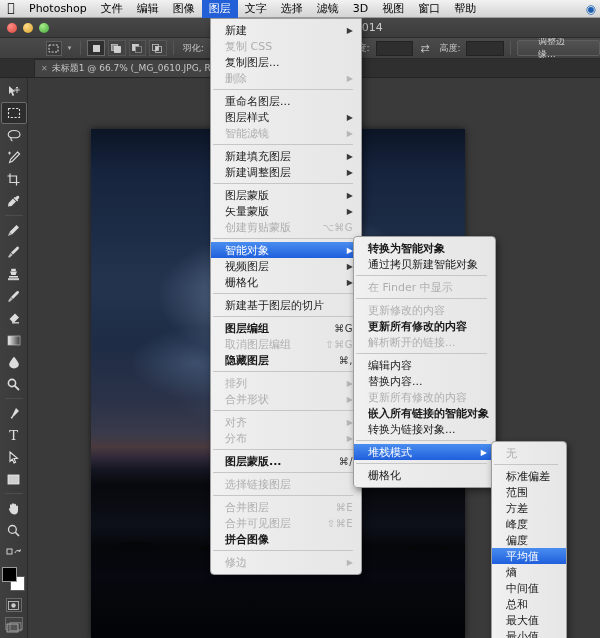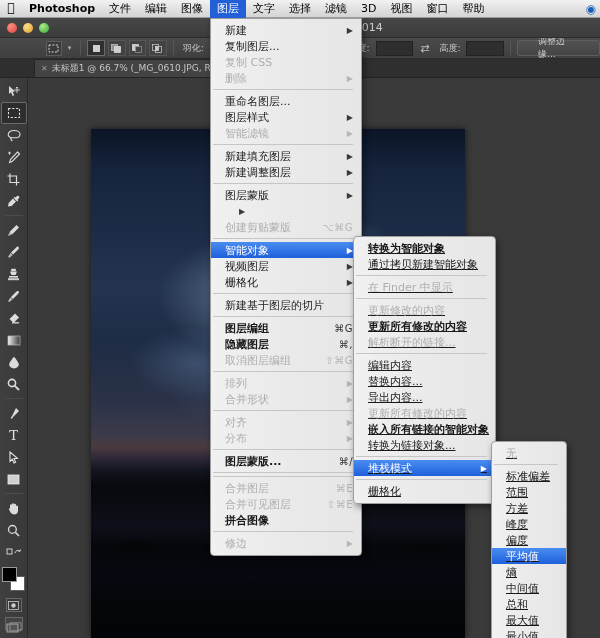--- a/index.html
+++ b/index.html
@@ -15,21 +15,21 @@
   .macbar {
     position: absolute; top: 0; left: 0; width: 600px; height: 18px;
     background: linear-gradient(to bottom, #f2f2f2 0%, #e2e2e2 50%, #d4d4d4 100%);
     border-bottom: 1px solid #9b9b9b;
     display: flex; align-items: center;
     font-size: 11px; color: #000;
     z-index: 60;
   }
   .apple-logo { width: 22px; text-align: center; font-size: 12px; line-height: 1; padding-bottom:2px;}
   .macbar .mi { padding: 0 7px; line-height: 18px; height: 18px; white-space: nowrap; }
-  .macbar .mi.bold { font-weight: bold; }
+  .macbar .mi.bold { font-weight: normal; }
   .macbar .mi.active { background: #2360d8; color: #fff; }
   .macbar .spacer { flex: 1; }
   .macbar .right-icon { padding-right: 4px; font-size: 12px; color: #1a5fb4; }
 
   
   .ps-title {
     position: absolute; top: 18px; left: 0; width: 600px; height: 20px;
     background: linear-gradient(to bottom,#474747,#3c3c3c);
     border-bottom: 1px solid #2b2b2b;
     display: flex; align-items: center;
@@ -167,21 +167,21 @@
   .menu {
     position: absolute;
     background: linear-gradient(to right,#f2f1f1,#ecebeb 40%,#e7e6e6);
     border: 1px solid #9d9d9d;
     border-radius: 0 0 4px 4px;
     box-shadow: 2px 3px 7px rgba(0,0,0,.45);
     padding: 3px 0 4px 0;
     font-size: 11px; color: #1a1a1a;
     z-index: 50;
   }
-  .menu.sub { border-radius: 4px; text-decoration: underline; }
+  .menu.sub { border-radius: 4px; }
   .mrow {
     height: 16px; display: flex; align-items: center;
     padding: 0 8px 0 14px; white-space: nowrap; position: relative;
   }
   .mrow .lbl { flex: 1; }
   .mrow .key { color: #333; padding-left: 14px; font-size: 10px; letter-spacing:.5px; }
   .mrow .arr { font-size: 8px; color: #3a3a3a; padding-left: 14px; }
   .mrow.bold .lbl { font-weight: bold; }
   .mrow.dim { color: #aeaeae; }
   .mrow.dim .key, .mrow.dim .arr { color: #b6b6b6; }
@@ -437,27 +437,27 @@
     <div class="photo">
       <div class="tree"></div>
     </div>
   </div>
 
   <div class="menu" id="layer-menu">
       <div class="mrow">
         <span class="lbl">新建</span>
         <span class="arr">▶</span>
       </div>
+      <div class="mrow dim">
+        <span class="lbl">复制 CSS</span>
+      </div>
       <div class="mrow">
         <span class="lbl">复制图层...</span>
       </div>
       <div class="mrow dim">
-        <span class="lbl">复制 CSS</span>
-      </div>
-      <div class="mrow dim">
         <span class="lbl">删除</span>
         <span class="arr">▶</span>
       </div>
       <div class="msep"></div>
       <div class="mrow">
         <span class="lbl">重命名图层...</span>
       </div>
       <div class="mrow">
         <span class="lbl">图层样式</span>
         <span class="arr">▶</span>
@@ -474,20 +474,21 @@
       <div class="mrow">
         <span class="lbl">新建调整图层</span>
         <span class="arr">▶</span>
       </div>
       <div class="msep"></div>
       <div class="mrow">
         <span class="lbl">图层蒙版</span>
         <span class="arr">▶</span>
       </div>
       <div class="mrow">
+        <span class="lbl">矢量蒙版</span>
         <span class="arr">▶</span>
       </div>
       <div class="mrow dim">
         <span class="lbl">创建剪贴蒙版</span>
         <span class="key">⌥⌘G</span>
       </div>
       <div class="msep"></div>
       <div class="mrow hl">
         <span class="lbl">智能对象</span>
         <span class="arr">▶</span>
@@ -502,28 +503,28 @@
       </div>
       <div class="msep"></div>
       <div class="mrow">
         <span class="lbl">新建基于图层的切片</span>
       </div>
       <div class="msep"></div>
       <div class="mrow bold">
         <span class="lbl">图层编组</span>
         <span class="key">⌘G</span>
       </div>
+      <div class="mrow dim">
+        <span class="lbl">取消图层编组</span>
+        <span class="key">⇧⌘G</span>
+      </div>
       <div class="mrow bold">
         <span class="lbl">隐藏图层</span>
         <span class="key">⌘,</span>
       </div>
-      <div class="mrow dim">
-        <span class="lbl">取消图层编组</span>
-        <span class="key">⇧⌘G</span>
-      </div>
       <div class="msep"></div>
       <div class="mrow dim">
         <span class="lbl">排列</span>
         <span class="arr">▶</span>
       </div>
       <div class="mrow dim">
         <span class="lbl">合并形状</span>
         <span class="arr">▶</span>
       </div>
       <div class="msep"></div>
@@ -534,20 +535,23 @@
       <div class="mrow dim">
         <span class="lbl">分布</span>
         <span class="arr">▶</span>
       </div>
       <div class="msep"></div>
       <div class="mrow bold">
         <span class="lbl">图层蒙版...</span>
         <span class="key">⌘/</span>
       </div>
       <div class="msep"></div>
+      <div class="mrow dim">
+        <span class="lbl">选择链接图层</span>
+      </div>
       <div class="msep"></div>
       <div class="mrow dim">
         <span class="lbl">合并图层</span>
         <span class="key">⌘E</span>
       </div>
       <div class="mrow dim">
         <span class="lbl">合并可见图层</span>
         <span class="key">⇧⌘E</span>
       </div>
       <div class="mrow bold">
@@ -581,23 +585,20 @@
       <div class="mrow dim">
         <span class="lbl">解析断开的链接...</span>
       </div>
       <div class="msep"></div>
       <div class="mrow">
         <span class="lbl">编辑内容</span>
       </div>
       <div class="mrow">
         <span class="lbl">替换内容...</span>
       </div>
-      <div class="mrow">
-        <span class="lbl">导出内容...</span>
-      </div>
       <div class="mrow dim">
         <span class="lbl">更新所有修改的内容</span>
       </div>
       <div class="mrow bold">
         <span class="lbl">嵌入所有链接的智能对象</span>
       </div>
       <div class="mrow">
         <span class="lbl">转换为链接对象...</span>
       </div>
       <div class="msep"></div>

